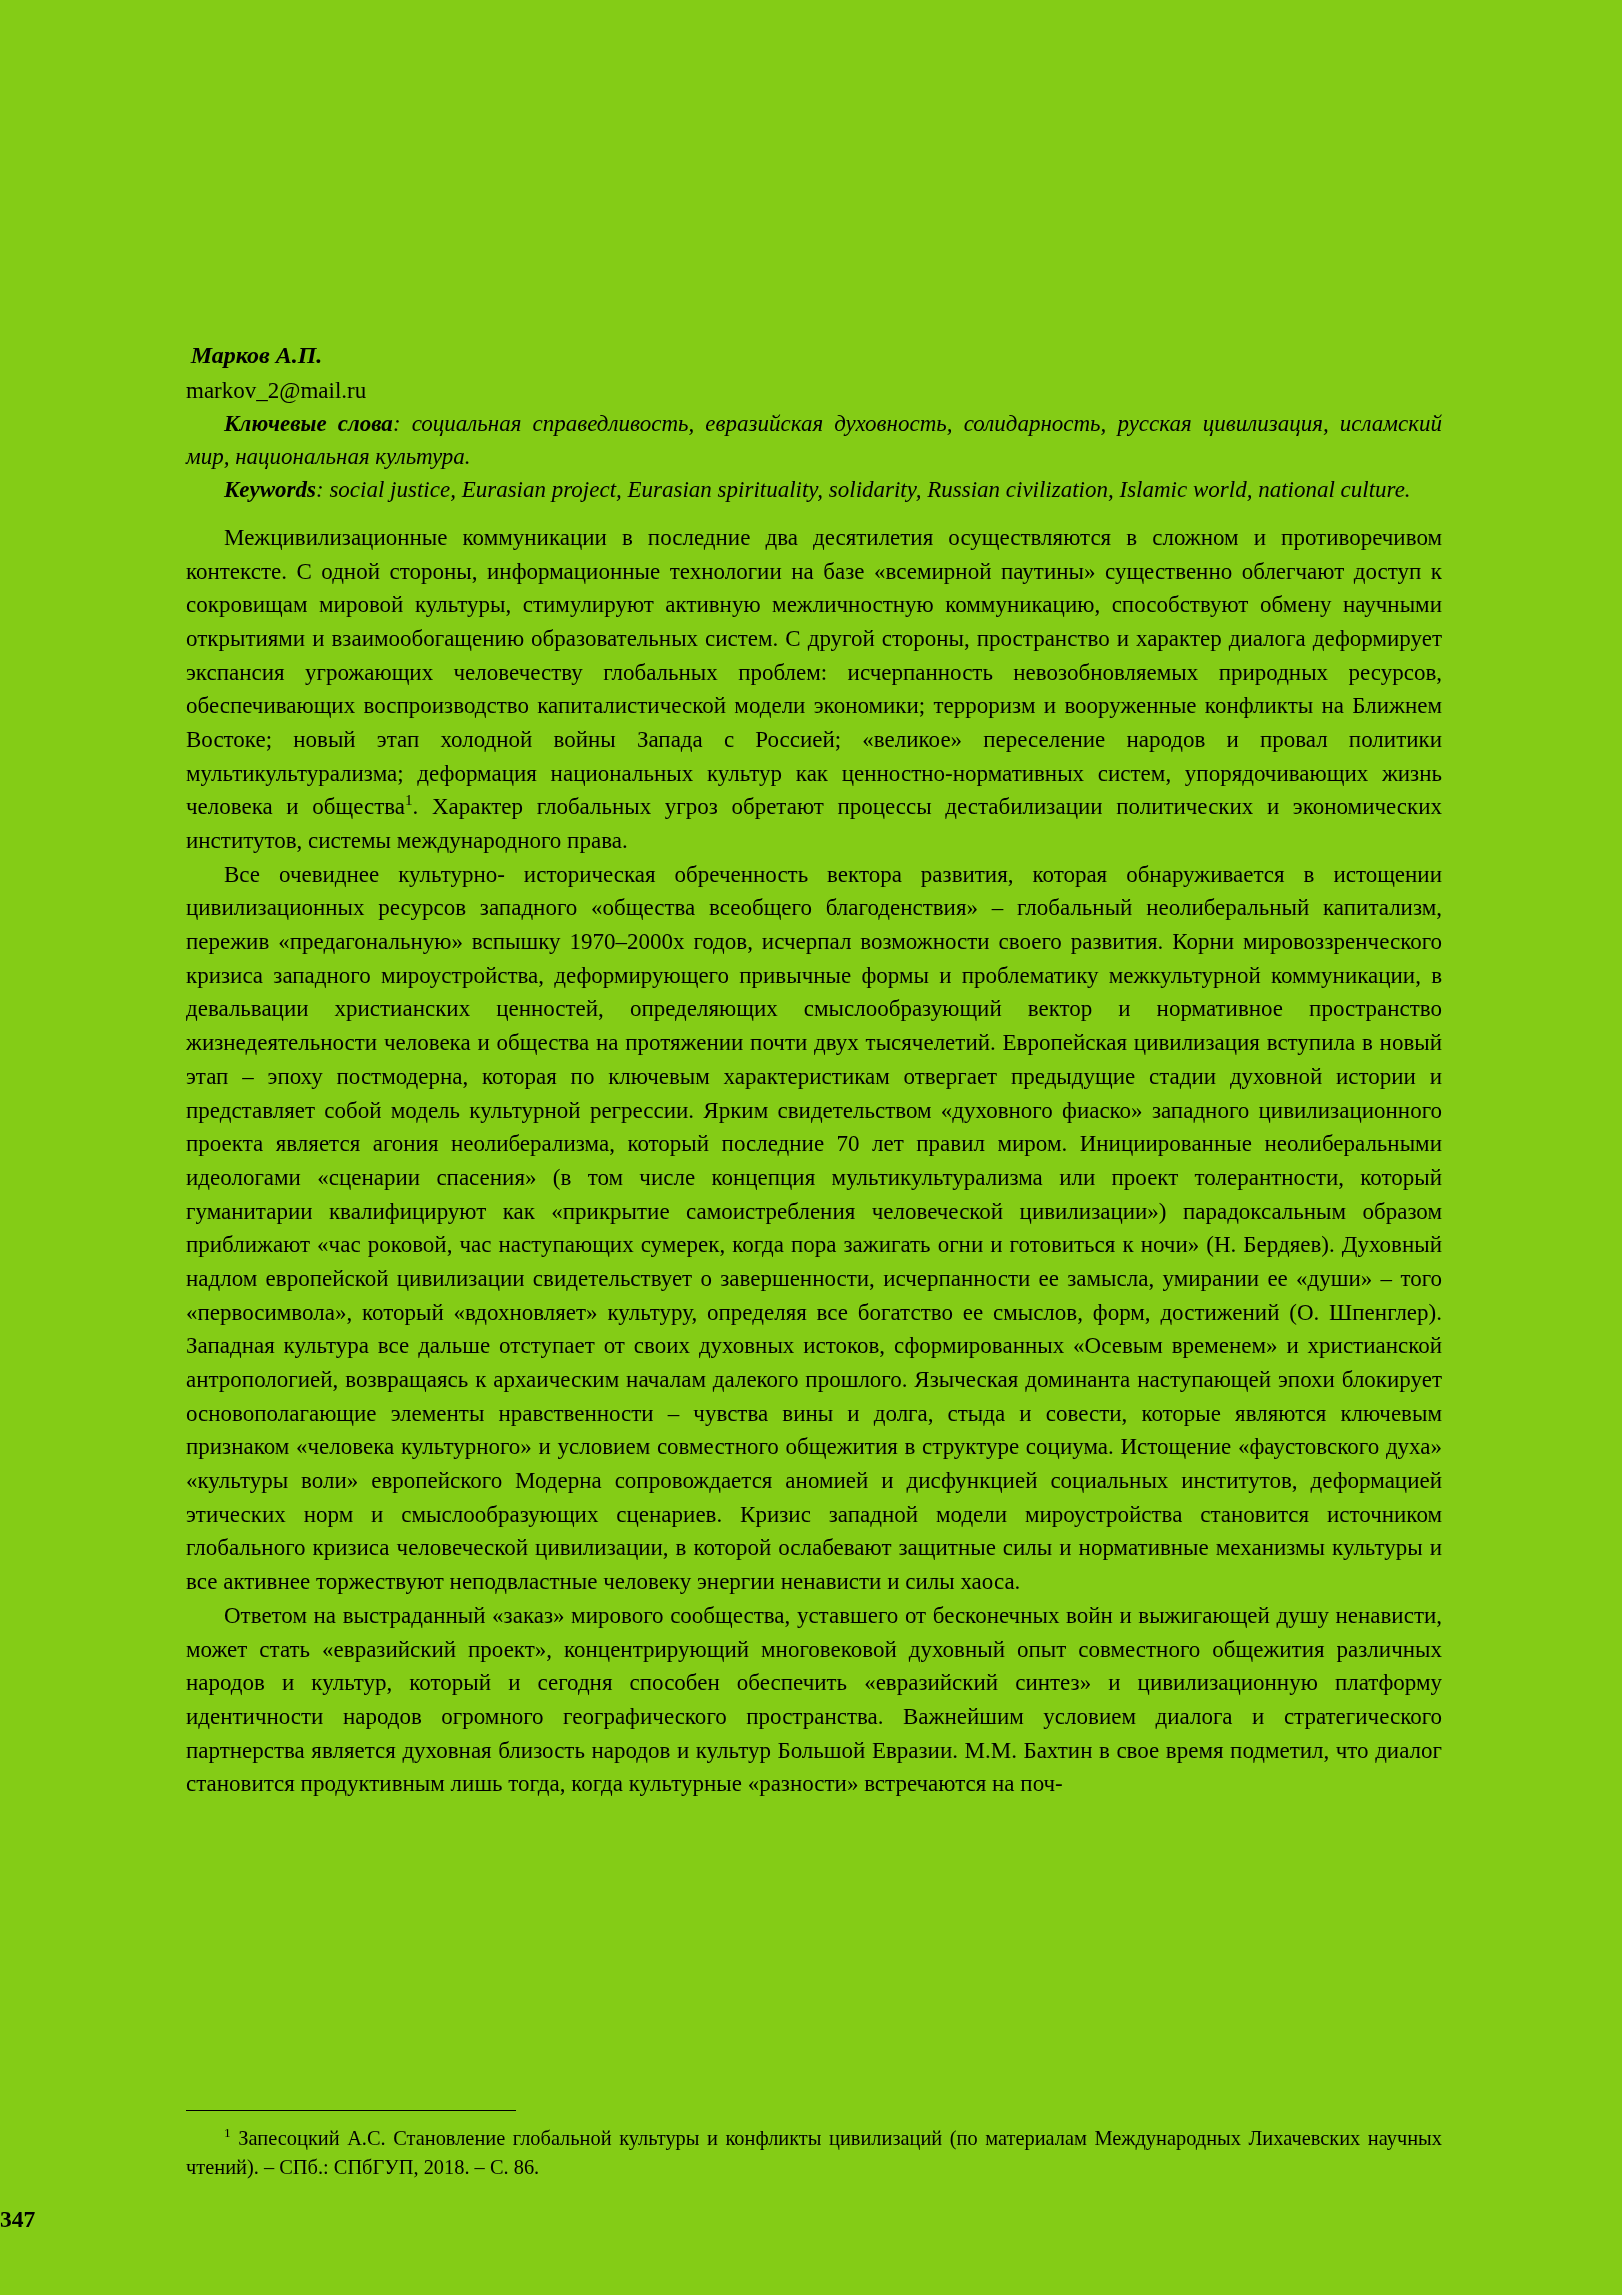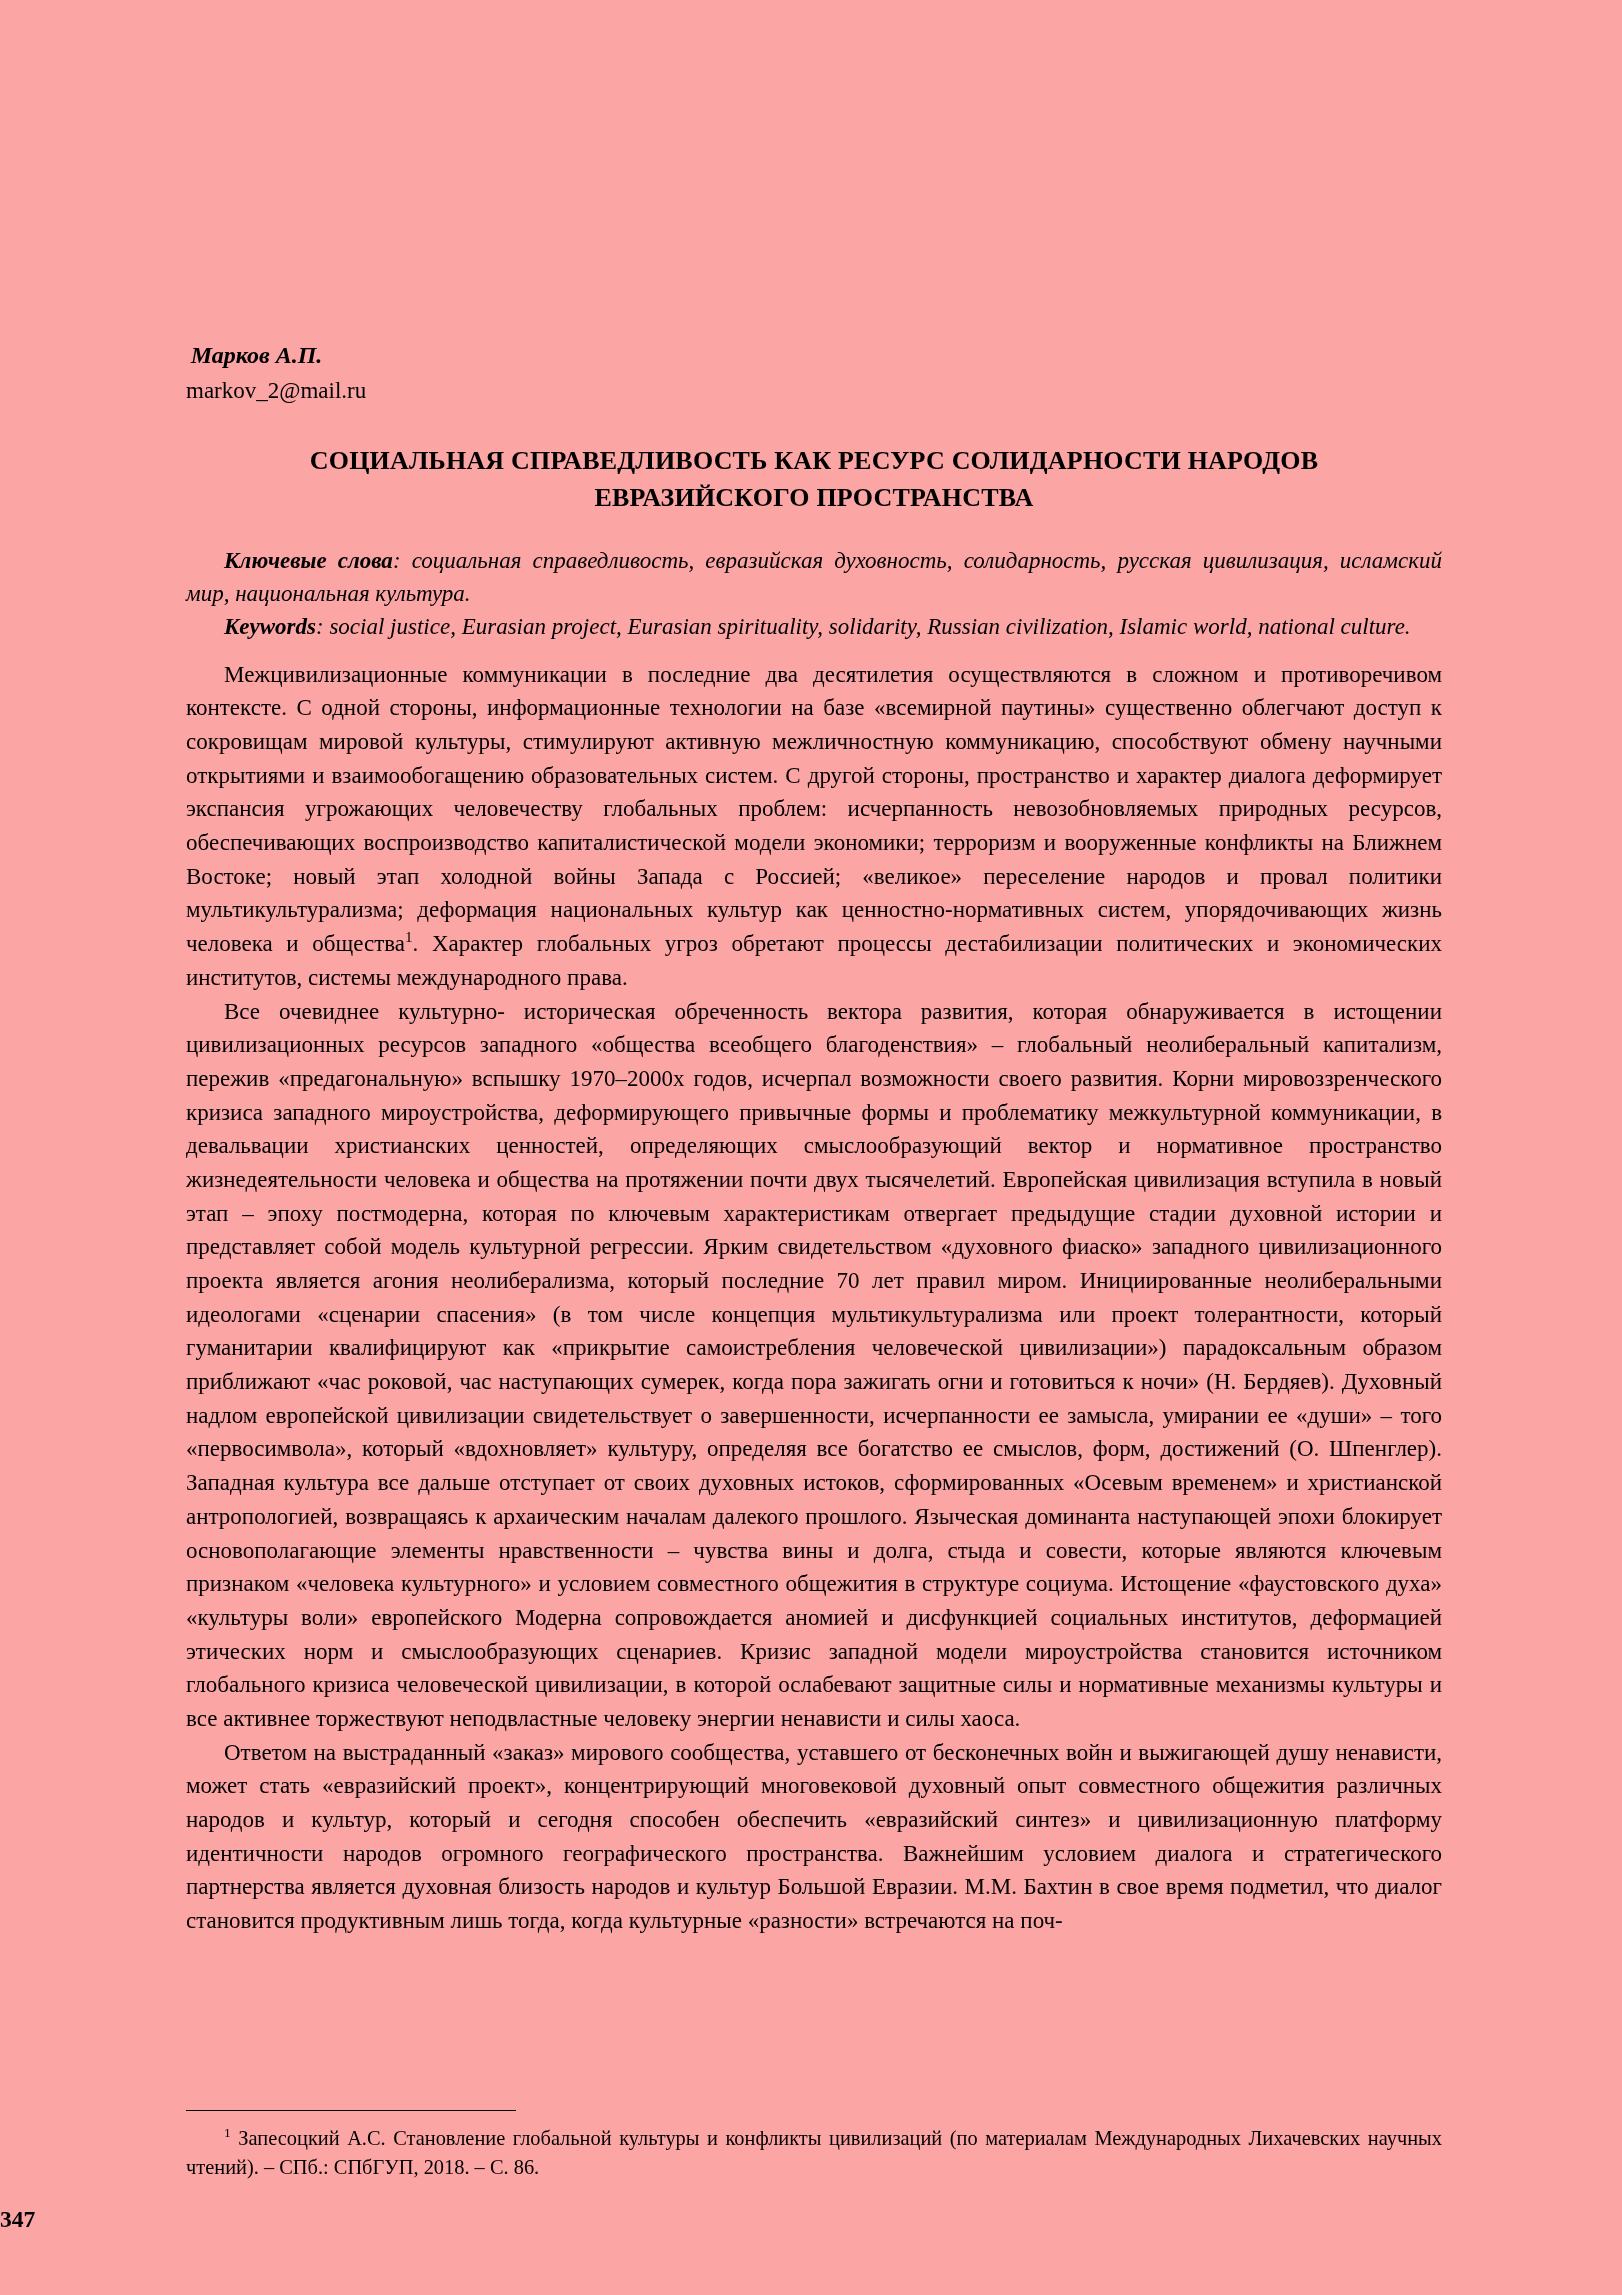--- a/index.html
+++ b/index.html
@@ -8,21 +8,21 @@
     background: #ffffff;
   }
   body {
     font-family: "Liberation Serif", "DejaVu Serif", serif;
     color: #000000;
   }
   .page {
     width: 1623px;
     height: 2295px;
     position: relative;
-    background: #fca5a5;
+    background: #84cc16;
     box-sizing: border-box;
     overflow: hidden;
   }
   .content {
     position: absolute;
     left: 186px;
     top: 338px;
     width: 1256px;
   }
   .author {
@@ -125,21 +125,20 @@
 
 <div class="page">
 
   <div class="content">
 
     <div class="author">Марков А.П.</div>
 
 
     <div class="email">markov_2@mail.ru</div>
 
-    <h1 class="title">СОЦИАЛЬНАЯ СПРАВЕДЛИВОСТЬ КАК РЕСУРС СОЛИДАРНОСТИ НАРОДОВ ЕВРАЗИЙСКОГО ПРОСТРАНСТВА</h1>
 
     <div class="kw-block">
       <p class="kw-para"><span class="kw-label">Ключевые слова</span><span>: социальная справедливость, евразийская духовность, солидарность, русская цивилизация, исламский мир, национальная культура.</span></p>
       <p class="kw-para"><span class="kw-label-en">Keywords</span><span>: social justice, Eurasian project, Eurasian spirituality, solidarity, Russian civilization, Islamic world, national culture.</span></p>
     </div>
 
     <p class="body-par first"><span>Межцивилизационные коммуникации в последние два десятилетия осуществляются в сложном и противоречивом контексте. С одной стороны, информационные технологии на базе «всемирной паутины» существенно облегчают доступ к сокровищам мировой культуры, стимулируют активную межличностную коммуникацию, способствуют обмену научными открытиями и взаимообогащению образовательных систем. С другой стороны, пространство и характер диалога деформирует экспансия угрожающих человечеству глобальных проблем: исчерпанность невозобновляемых природных ресурсов, обеспечивающих воспроизводство капиталистической модели экономики; терроризм и вооруженные конфликты на Ближнем Востоке; новый этап холодной войны Запада с Россией; «великое» переселение народов и провал политики мультикультурализма; деформация национальных культур как ценностно-нормативных систем, упорядочивающих жизнь человека и общества</span><sup>1</sup><span>. Характер глобальных угроз обретают процессы дестабилизации политических и экономических институтов, системы международного права.</span></p>
 
     <p class="body-par">Все очевиднее культурно- историческая обреченность вектора развития, которая обнаруживается в истощении цивилизационных ресурсов западного «общества всеобщего благоденствия» – глобальный неолиберальный капитализм, пережив «предагональную» вспышку 1970–2000х годов, исчерпал возможности своего развития. Корни мировоззренческого кризиса западного мироустройства, деформирующего привычные формы и проблематику межкультурной коммуникации, в девальвации христианских ценностей, определяющих смыслообразующий вектор и нормативное пространство жизнедеятельности человека и общества на протяжении почти двух тысячелетий. Европейская цивилизация вступила в новый этап – эпоху постмодерна, которая по ключевым характеристикам отвергает предыдущие стадии духовной истории и представляет собой модель культурной регрессии. Ярким свидетельством «духовного фиаско» западного цивилизационного проекта является агония неолиберализма, который последние 70 лет правил миром. Инициированные неолиберальными идеологами «сценарии спасения» (в том числе концепция мультикультурализма или проект толерантности, который гуманитарии квалифицируют как «прикрытие самоистребления человеческой цивилизации») парадоксальным образом приближают «час роковой, час наступающих сумерек, когда пора зажигать огни и готовиться к ночи» (Н. Бердяев). Духовный надлом европейской цивилизации свидетельствует о завершенности, исчерпанности ее замысла, умирании ее «души» – того «первосимвола», который «вдохновляет» культуру, определяя все богатство ее смыслов, форм, достижений (О. Шпенглер). Западная культура все дальше отступает от своих духовных истоков, сформированных «Осевым временем» и христианской антропологией, возвращаясь к архаическим началам далекого прошлого. Языческая доминанта наступающей эпохи блокирует основополагающие элементы нравственности – чувства вины и долга, стыда и совести, которые являются ключевым признаком «человека культурного» и условием совместного общежития в структуре социума. Истощение «фаустовского духа» «культуры воли» европейского Модерна сопровождается аномией и дисфункцией социальных институтов, деформацией этических норм и смыслообразующих сценариев. Кризис западной модели мироустройства становится источником глобального кризиса человеческой цивилизации, в которой ослабевают защитные силы и нормативные механизмы культуры и все активнее торжествуют неподвластные человеку энергии ненависти и силы хаоса.</p>
 

